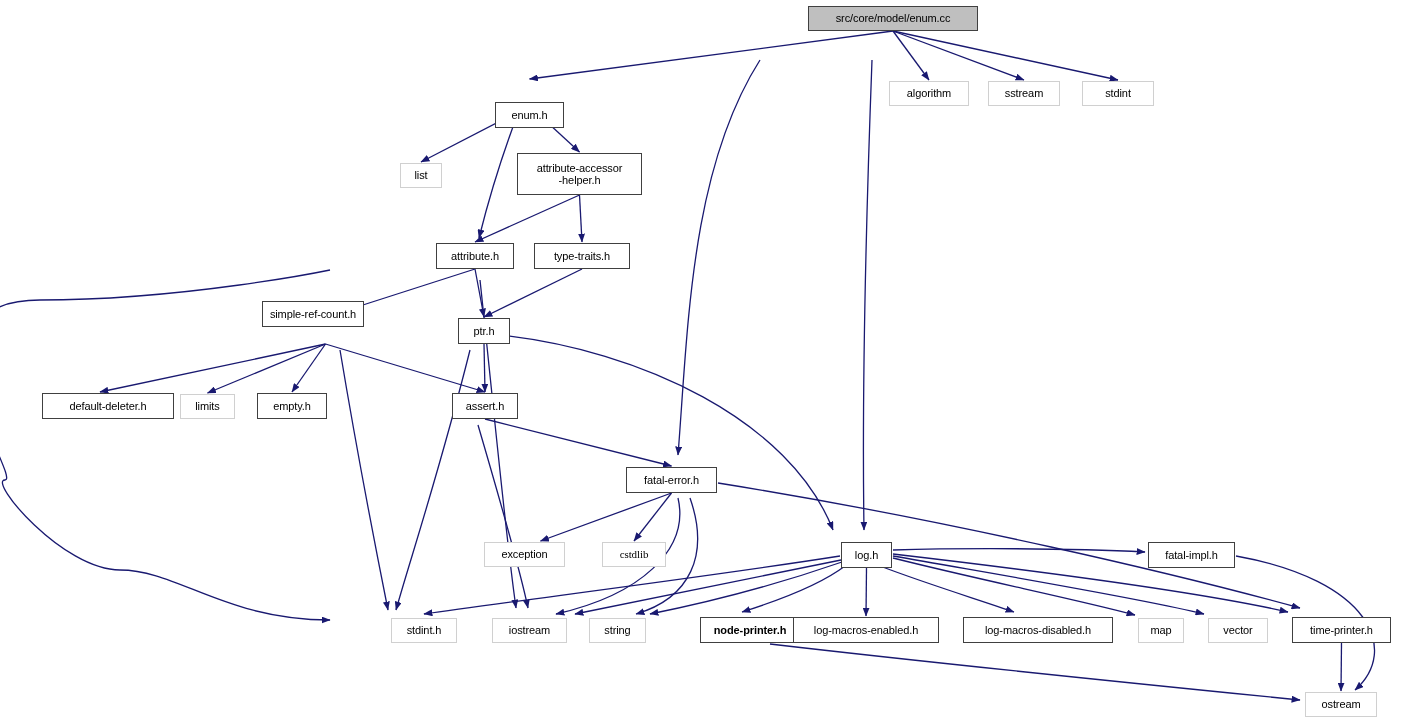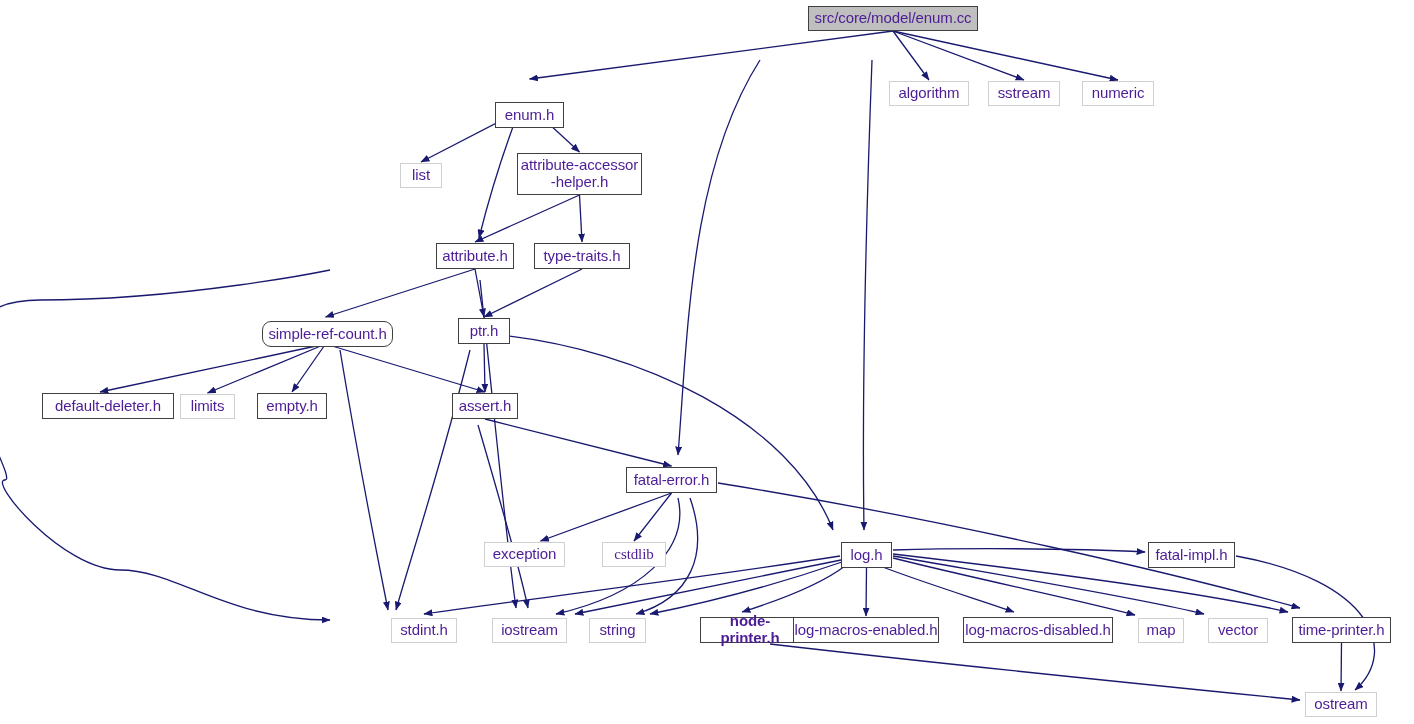--- a/index.html
+++ b/index.html
@@ -26,23 +26,23 @@
     height: 724px;
     pointer-events: none;
   }
   .node {
     position: absolute;
     box-sizing: border-box;
     display: flex;
     align-items: center;
     justify-content: center;
     text-align: center;
-    font-size: 15px;
+    font-size: 11px;
     line-height: 1.12;
-    color: #4c1d95;
+    color: #000000;
     background: #ffffff;
     white-space: pre-line;
     letter-spacing: -0.1px;
   }
   .node.local {
     border: 1.6px solid #404040;
     background: #ffffff;
   }
   .node.system {
     border: 1.3px solid #d0d0d0;
@@ -108,27 +108,27 @@
         <path d="M770,644 C950,665 1160,686 1300,700" marker-end="url(#arrowhead)"></path>
         <path d="M1341.5,643 Q1341.25,667 1341,691" marker-end="url(#arrowhead)"></path>
         <path d="M1236,556 C1370,580 1400,650 1355,690" marker-end="url(#arrowhead)"></path>
       </g>
   </svg>
   <div id="node-layer">
       <div class="node root" style="left: 808px; top: 6px; width: 170px; height: 25px;">src/core/model/enum.cc</div>
       <div class="node local" style="left: 495px; top: 80px; width: 69px; height: 26px; margin-top: 22px;">enum.h</div>
       <div class="node system" style="left: 889px; top: 81px; width: 80px; height: 25px;">algorithm</div>
       <div class="node system" style="left: 988px; top: 81px; width: 72px; height: 25px;">sstream</div>
-      <div class="node system" style="left: 1082px; top: 81px; width: 72px; height: 25px;">numeric</div>
+      <div class="node system" style="left: 1082px; top: 81px; width: 72px; height: 25px;">stdint</div>
       <div class="node system" style="left: 400px; top: 163px; width: 42px; height: 25px;">list</div>
       <div class="node local" style="left: 517px; top: 153px; width: 125px; height: 42px;">attribute-accessor
 -helper.h</div>
       <div class="node local" style="left: 436px; top: 243px; width: 78px; height: 26px;">attribute.h</div>
       <div class="node local" style="left: 534px; top: 243px; width: 96px; height: 26px;">type-traits.h</div>
-      <div class="node local" style="left: 262px; top: 321px; width: 131px; height: 26px; border-radius: 9px;">simple-ref-count.h</div>
+      <div class="node local" style="left: 262px; top: 301px; width: 102px; height: 26px;">simple-ref-count.h</div>
       <div class="node local" style="left: 458px; top: 318px; width: 52px; height: 26px;">ptr.h</div>
       <div class="node local" style="left: 42px; top: 393px; width: 132px; height: 26px;">default-deleter.h</div>
       <div class="node system" style="left: 180px; top: 394px; width: 55px; height: 25px;">limits</div>
       <div class="node local" style="left: 257px; top: 393px; width: 70px; height: 26px;">empty.h</div>
       <div class="node local" style="left: 452px; top: 393px; width: 66px; height: 26px;">assert.h</div>
       <div class="node local" style="left: 626px; top: 467px; width: 91px; height: 26px;">fatal-error.h</div>
       <div class="node system" style="left: 484px; top: 542px; width: 81px; height: 25px;">exception</div>
       <div class="node system" style="left: 602px; top: 542px; width: 64px; height: 25px; font-family: Liberation Serif, serif;">cstdlib</div>
       <div class="node local" style="left: 841px; top: 542px; width: 51px; height: 26px;">log.h</div>
       <div class="node local" style="left: 1148px; top: 542px; width: 87px; height: 26px;">fatal-impl.h</div>

